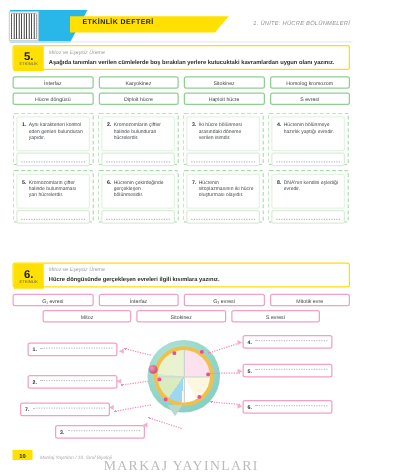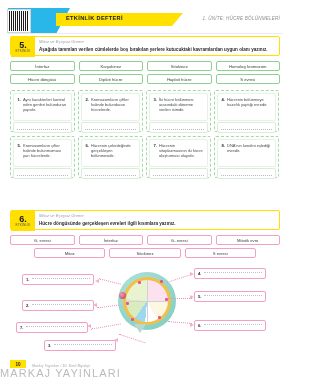--- a/index.html
+++ b/index.html
@@ -176,22 +176,22 @@
   .pagebadge{
     position:absolute; left:10px; bottom:12px; width:16px; height:8px;
     background:#ffe000; display:flex; align-items:center; justify-content:center;
     font-size:4.6px; font-weight:bold; color:#1a1a1a;
   }
   .footnote{
     position:absolute; left:32px; bottom:12.5px;
     font-size:3.8px; color:#a5a8ac; font-style:italic;
   }
   .watermark{
-    position:absolute; left:0; right:0; bottom:1px; text-align:left;
-    font-family:Liberation Sans, sans-serif;
+    position:absolute; left:0; right:0; bottom:1px; text-align:center;
+    font-family:Liberation Serif, serif;
     font-size:11px; letter-spacing:1.1px; color:#b9bcbf;
   }
 </style>
 </head>
 <body>
 
 <div class="page">
 
   <div class="header">
     <div class="cyan-block"></div>

